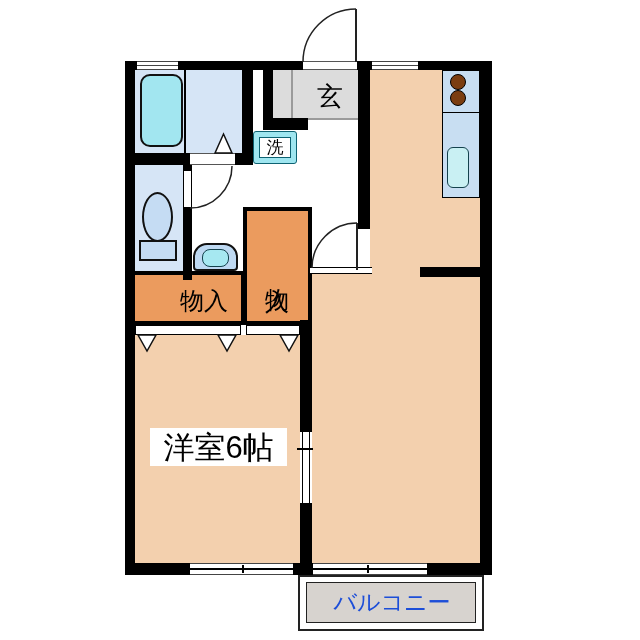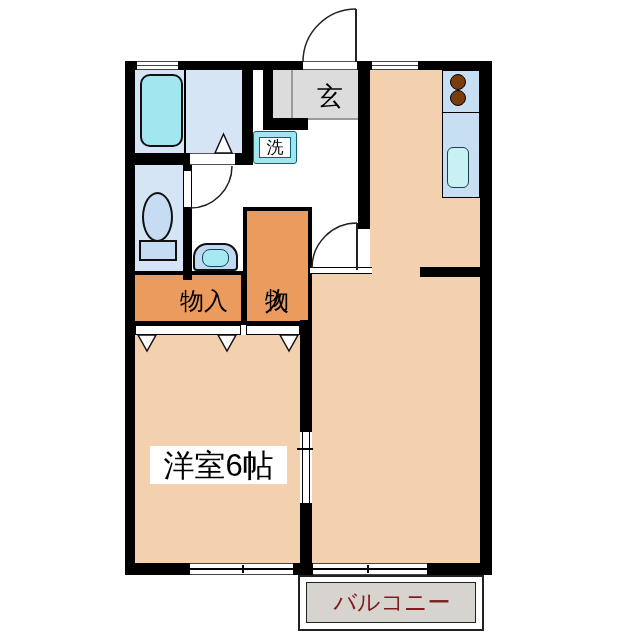--- a/index.html
+++ b/index.html
@@ -101,20 +101,20 @@
 
   <div class="lbl z50" style="left:310px;top:81px;width:40px;height:30px;font-size:26px;">
     <span>玄</span>
   </div>
   <div class="lbl z50" style="left:135px;top:287px;width:90px;height:28px;font-size:24px;padding-left:48px;">
     <span>物入</span>
   </div>
   <div class="lbl z50" style="left:263px;top:238px;width:28px;height:62px;font-size:24px;writing-mode:vertical-rl;">
     <span>物入</span>
   </div>
-  <div class="lbl z50" style="left:150px;top:428px;width:137px;height:38px;background:#fff;font-size:31px;margin-top:18px;">
+  <div class="lbl z50" style="left:150px;top:428px;width:137px;height:38px;background:#fff;font-size:31px;">
     <span>洋室6帖</span>
   </div>
-  <div class="lbl z50" style="left:318px;top:589px;width:148px;height:26px;font-size:23px;color:#7f1d1d;">
+  <div class="lbl z50" style="left:318px;top:589px;width:148px;height:26px;font-size:23px;color:#1d4ed8;">
     <span>バルコニー</span>
   </div>
 
 </div>
 
 </body></html>

